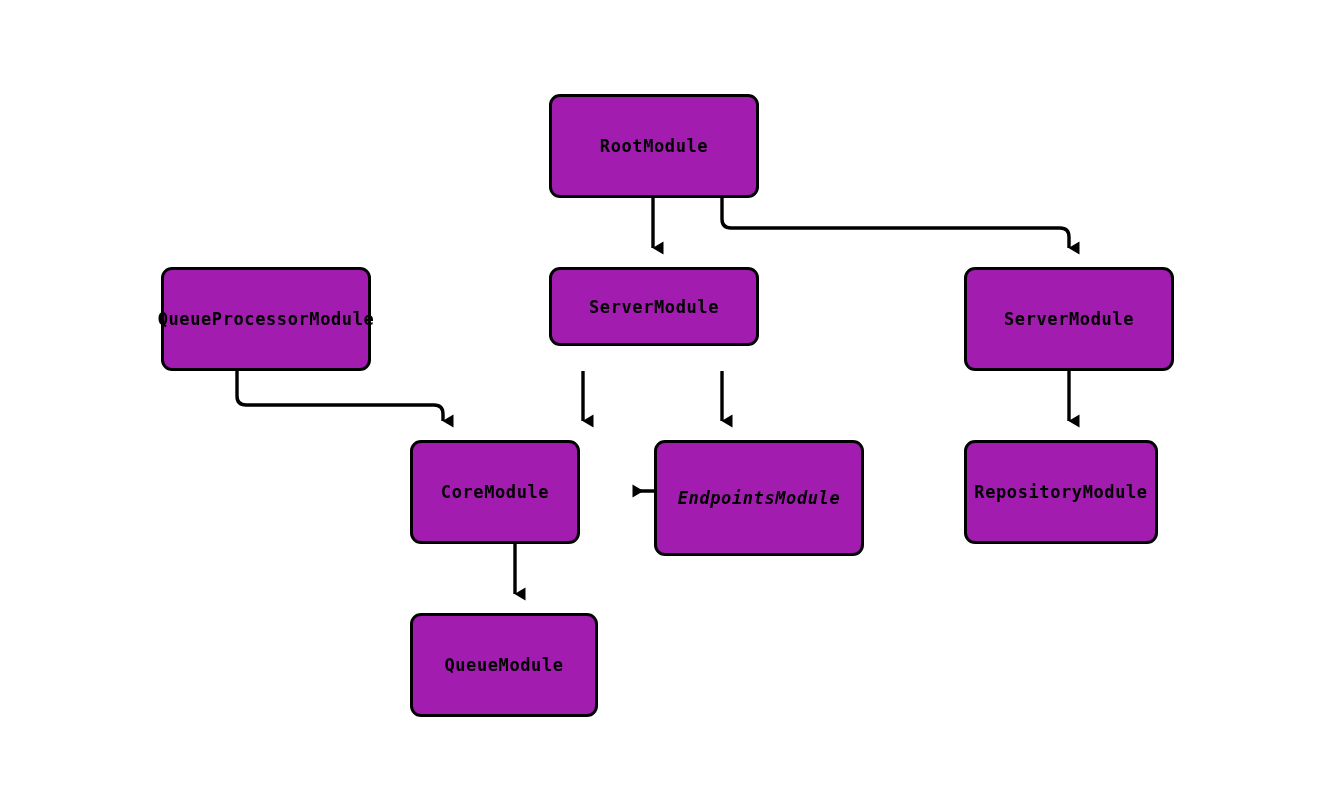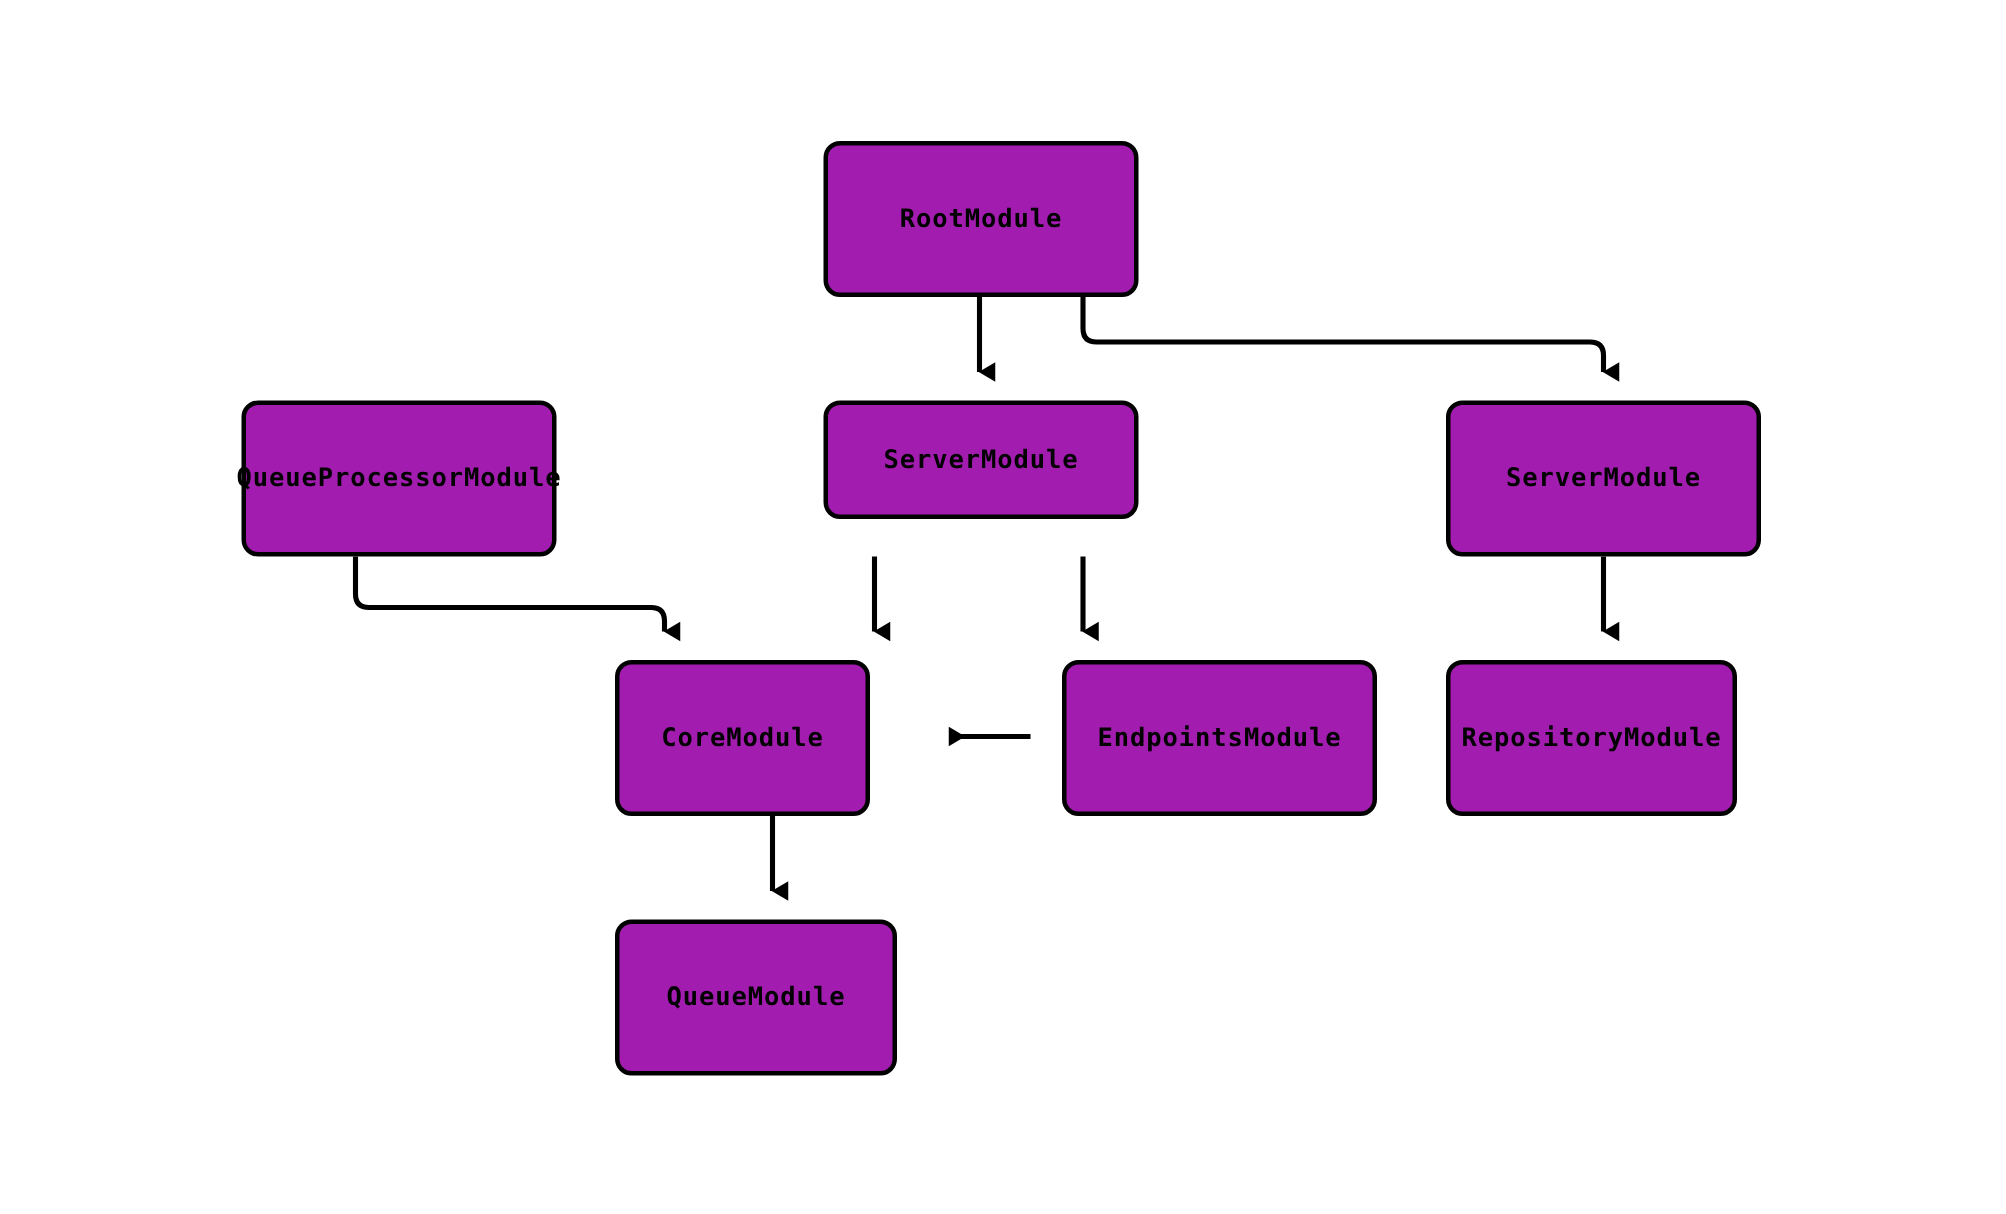--- a/index.html
+++ b/index.html
@@ -115,21 +115,21 @@
   <div class="node" style="left:964px; top:267px; width:210px; height:104px;">
     <div class="node-line">Server</div>
     <div class="node-line">Module</div>
   </div>
 
   <div class="node" style="left:410px; top:440px; width:170px; height:104px;">
     <div class="node-line">Core</div>
     <div class="node-line">Module</div>
   </div>
 
-  <div class="node" style="left:708px; top:440px; width:210px; height:104px;">
+  <div class="node" style="left:654px; top:440px; width:210px; height:116px;font-style:italic;">
     <div class="node-line">Endpoints</div>
     <div class="node-line">Module</div>
   </div>
 
   <div class="node" style="left:964px; top:440px; width:194px; height:104px;">
     <div class="node-line">Repository</div>
     <div class="node-line">Module</div>
   </div>
 
   <div class="node" style="left:410px; top:613px; width:188px; height:104px;">

